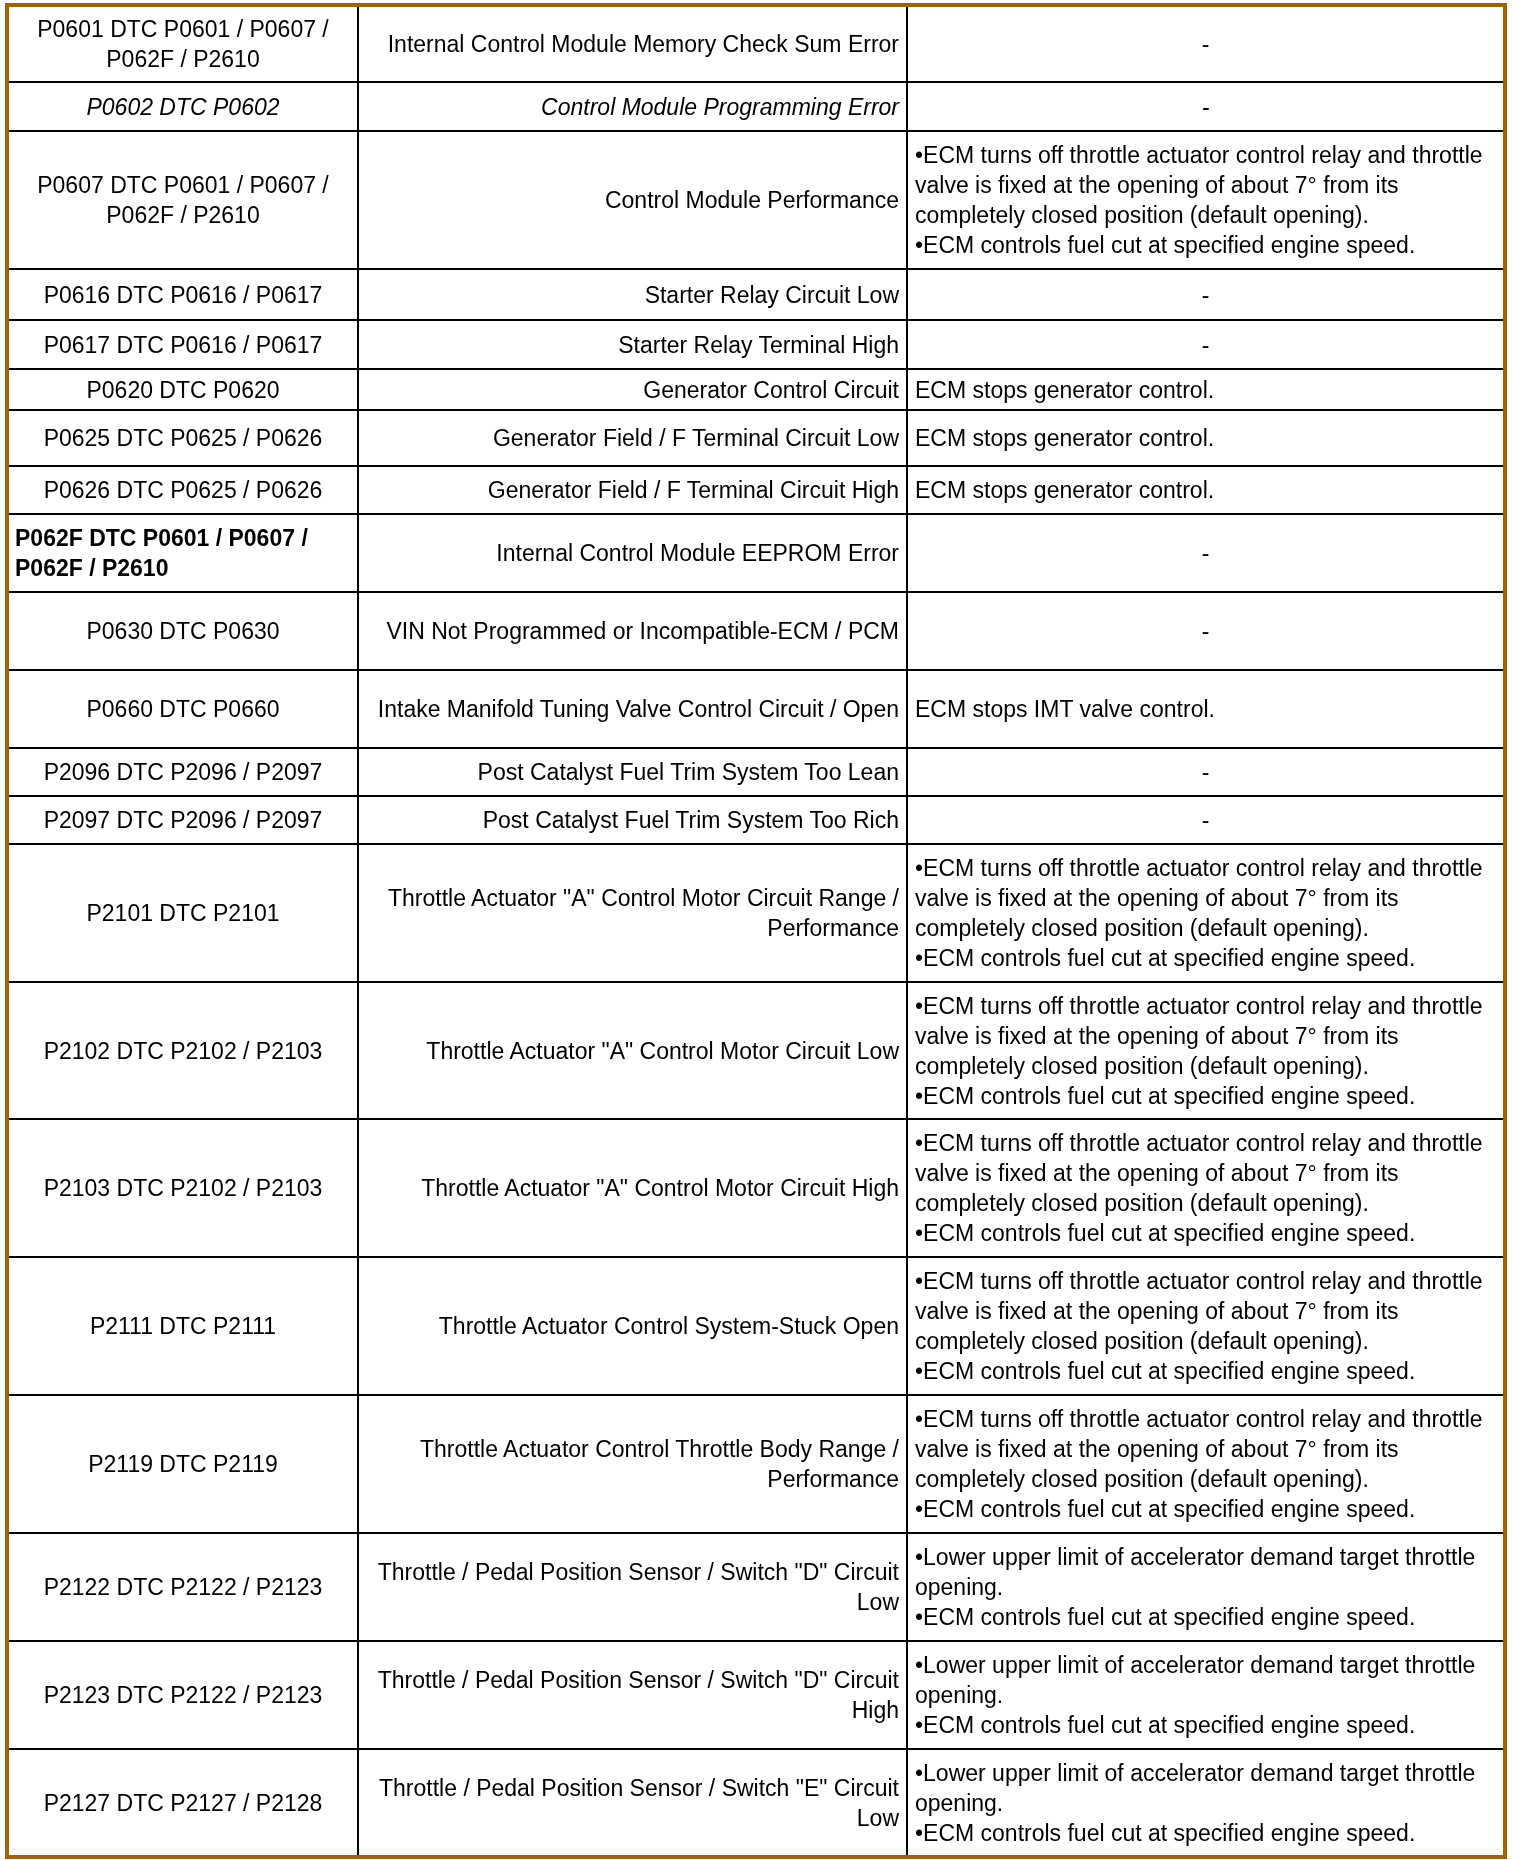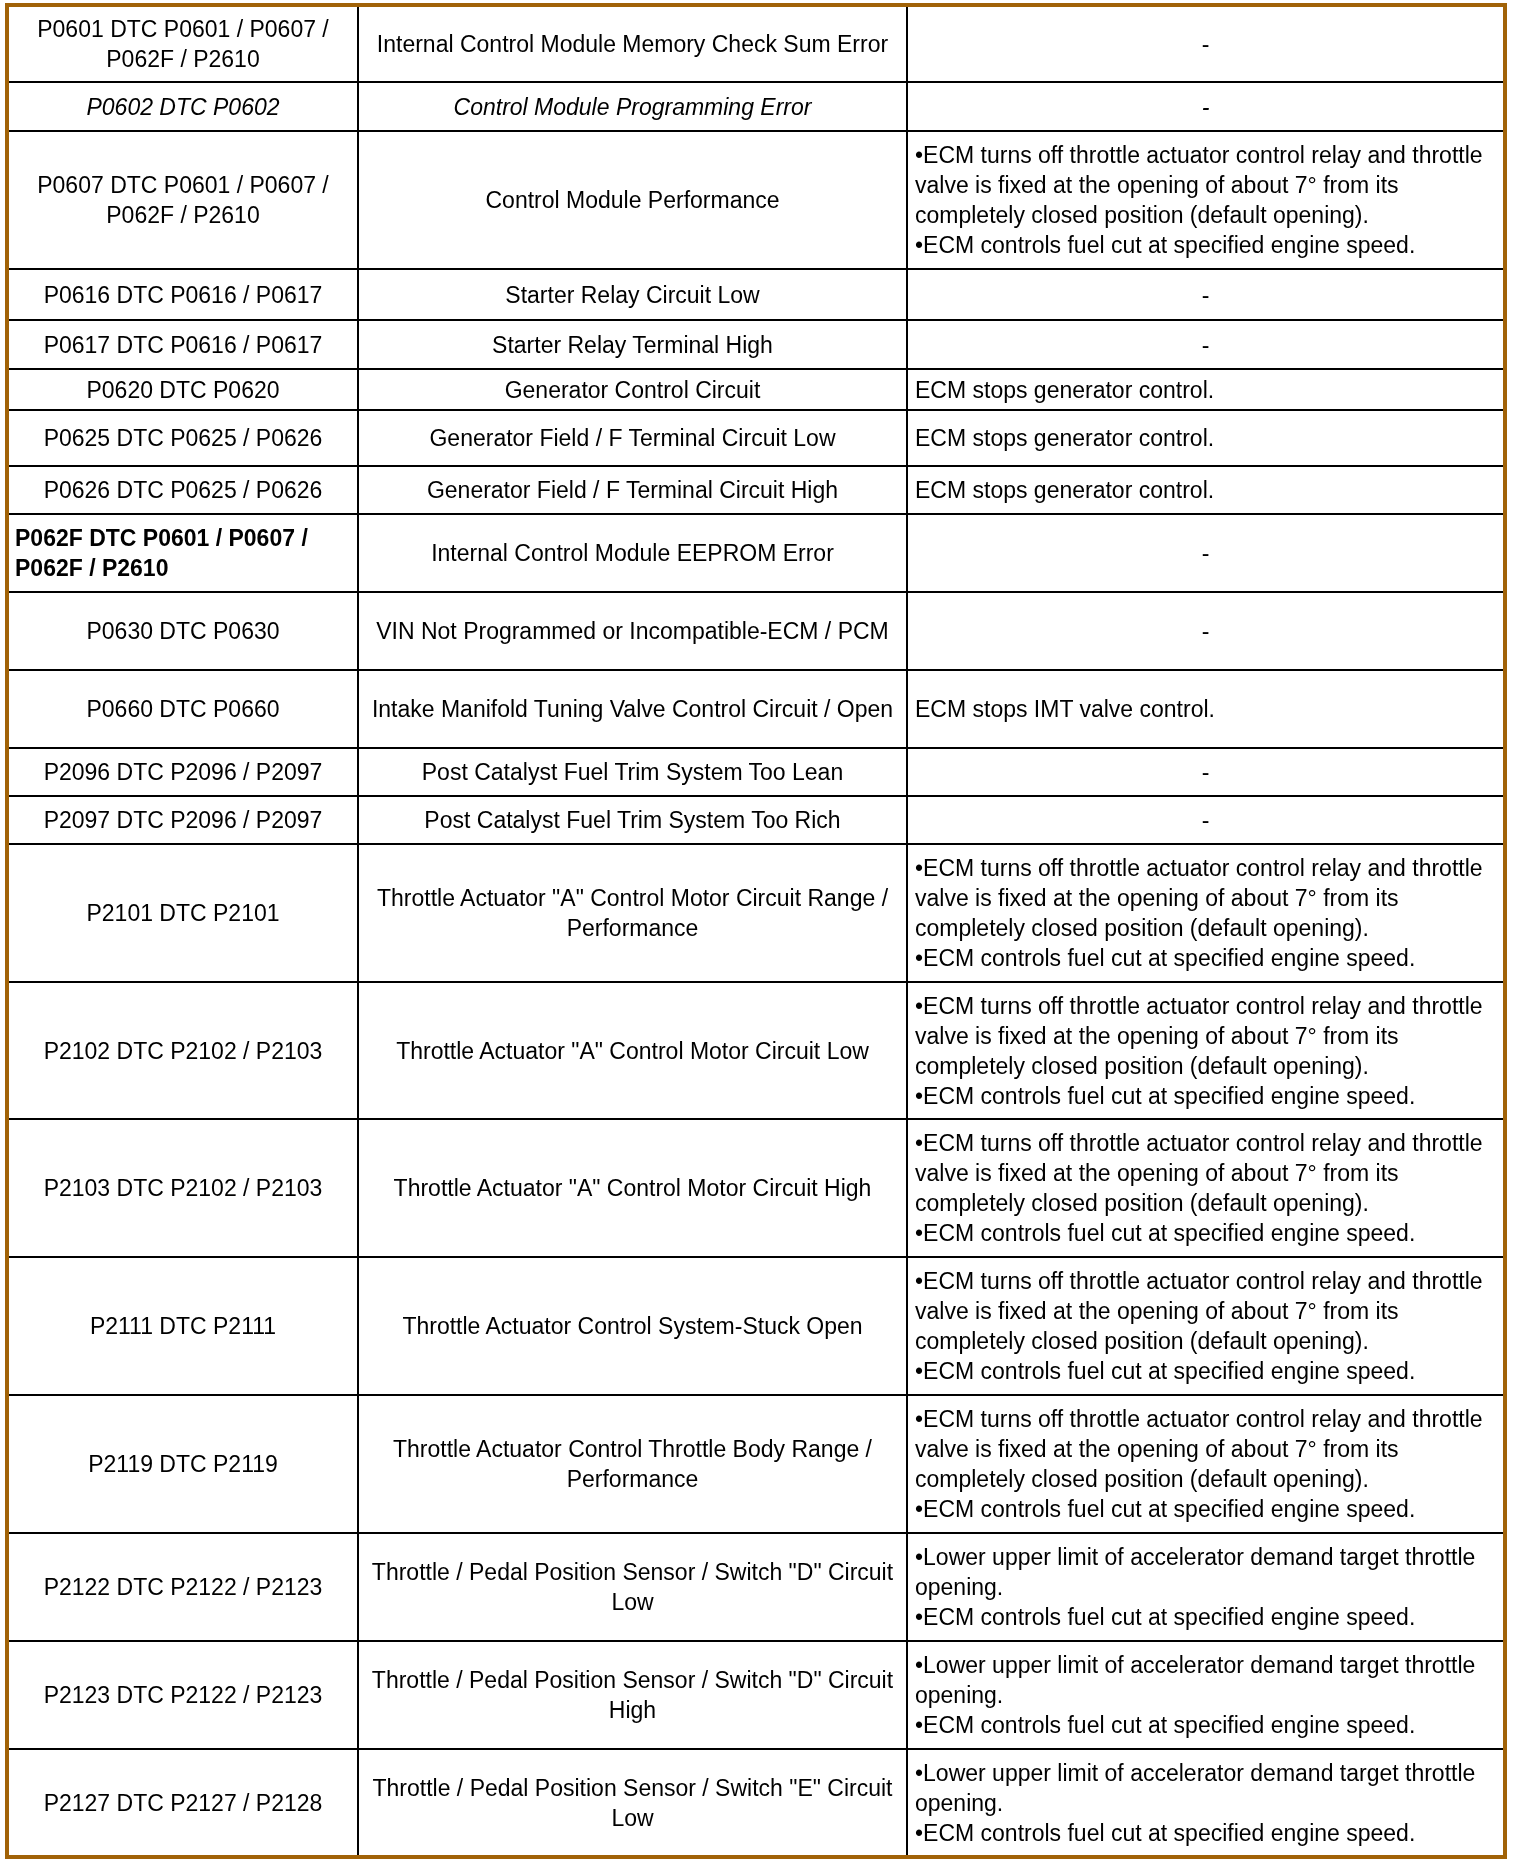--- a/index.html
+++ b/index.html
@@ -5,21 +5,21 @@
   html, body { margin:0; padding:0; background:#ffffff; }
   body { width:1520px; height:1860px; position:relative; overflow:hidden;
          font-family:"Liberation Sans", "DejaVu Sans", sans-serif; color:#000; }
   table.dtc { position:absolute; left:5px; top:3px; width:1502px;
               border-collapse:collapse; border:4px solid #a16207; table-layout:fixed; }
   table.dtc td { border:2px solid #000; padding:0 7px; font-size:23px; line-height:30px;
                  vertical-align:middle; box-sizing:border-box; }
   table.dtc tr.thin td { border-top-width:1.5px; }
   td.code { text-align:center; width:349px; }
   td.code.left { text-align:left; padding-left:6px;font-weight:bold; }
-  td.desc { text-align:center; width:549px; }
+  td.desc { text-align:right; width:549px; }
   td.action { text-align:left; }
   td.action.dash { text-align:center; }
   .line { display:block; }
 </style>
 </head>
 <body>
 
 <table class="dtc">
   <colgroup>
     <col style="width:351px">

